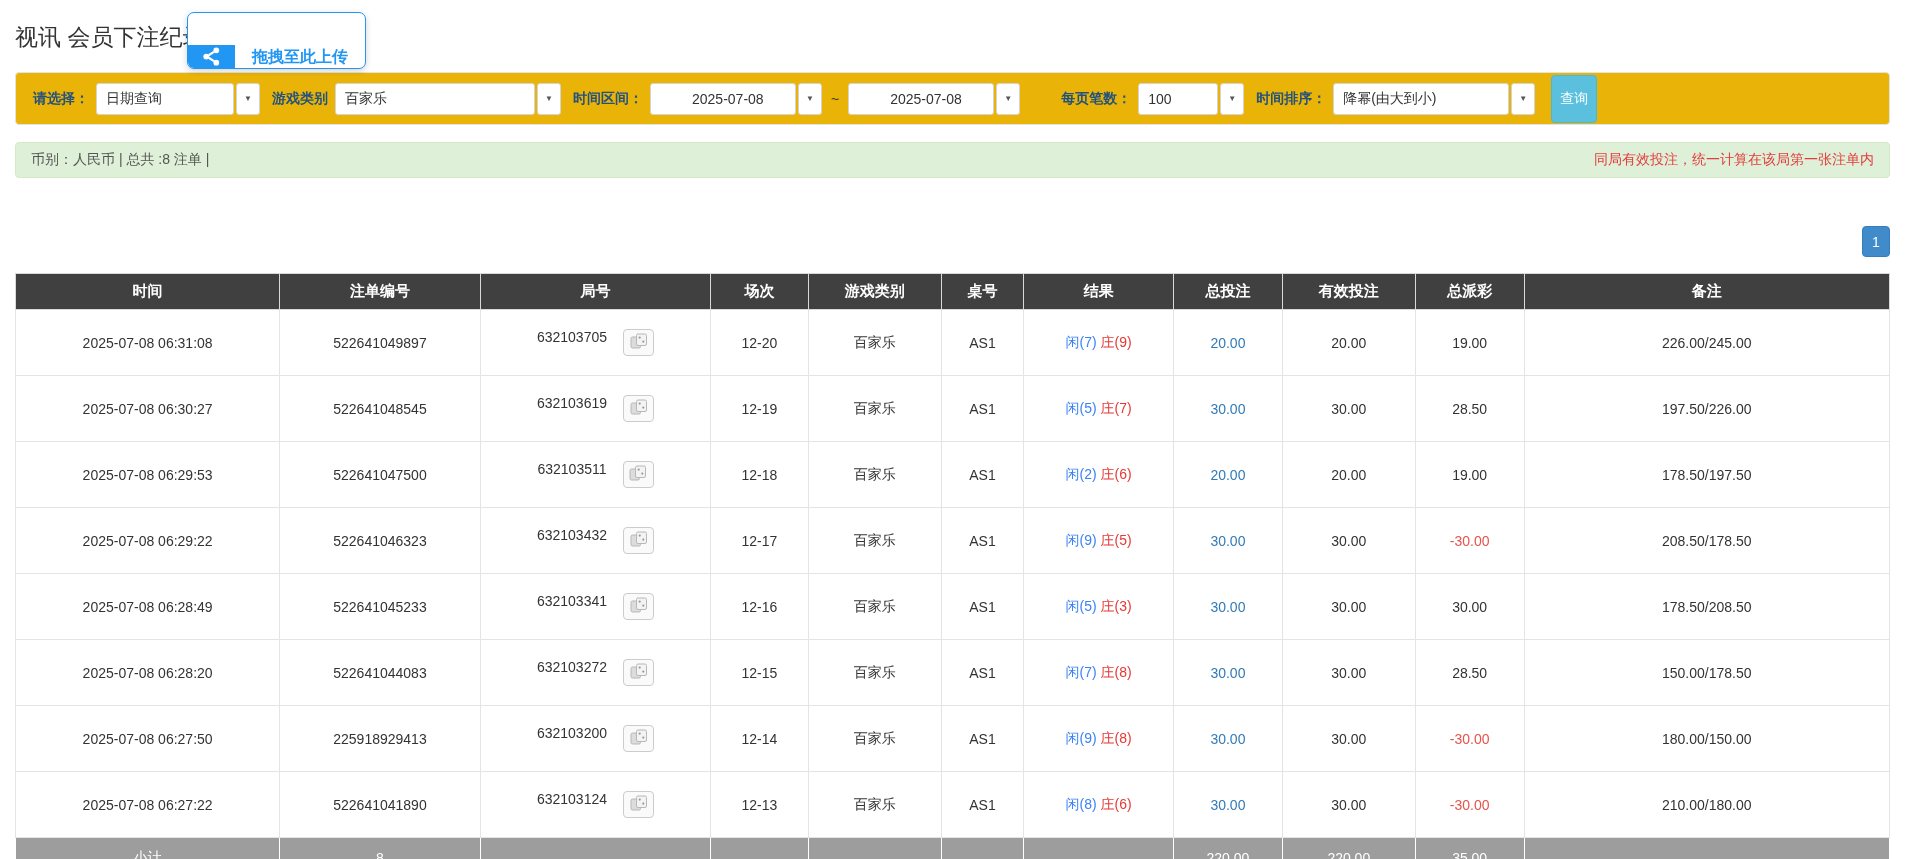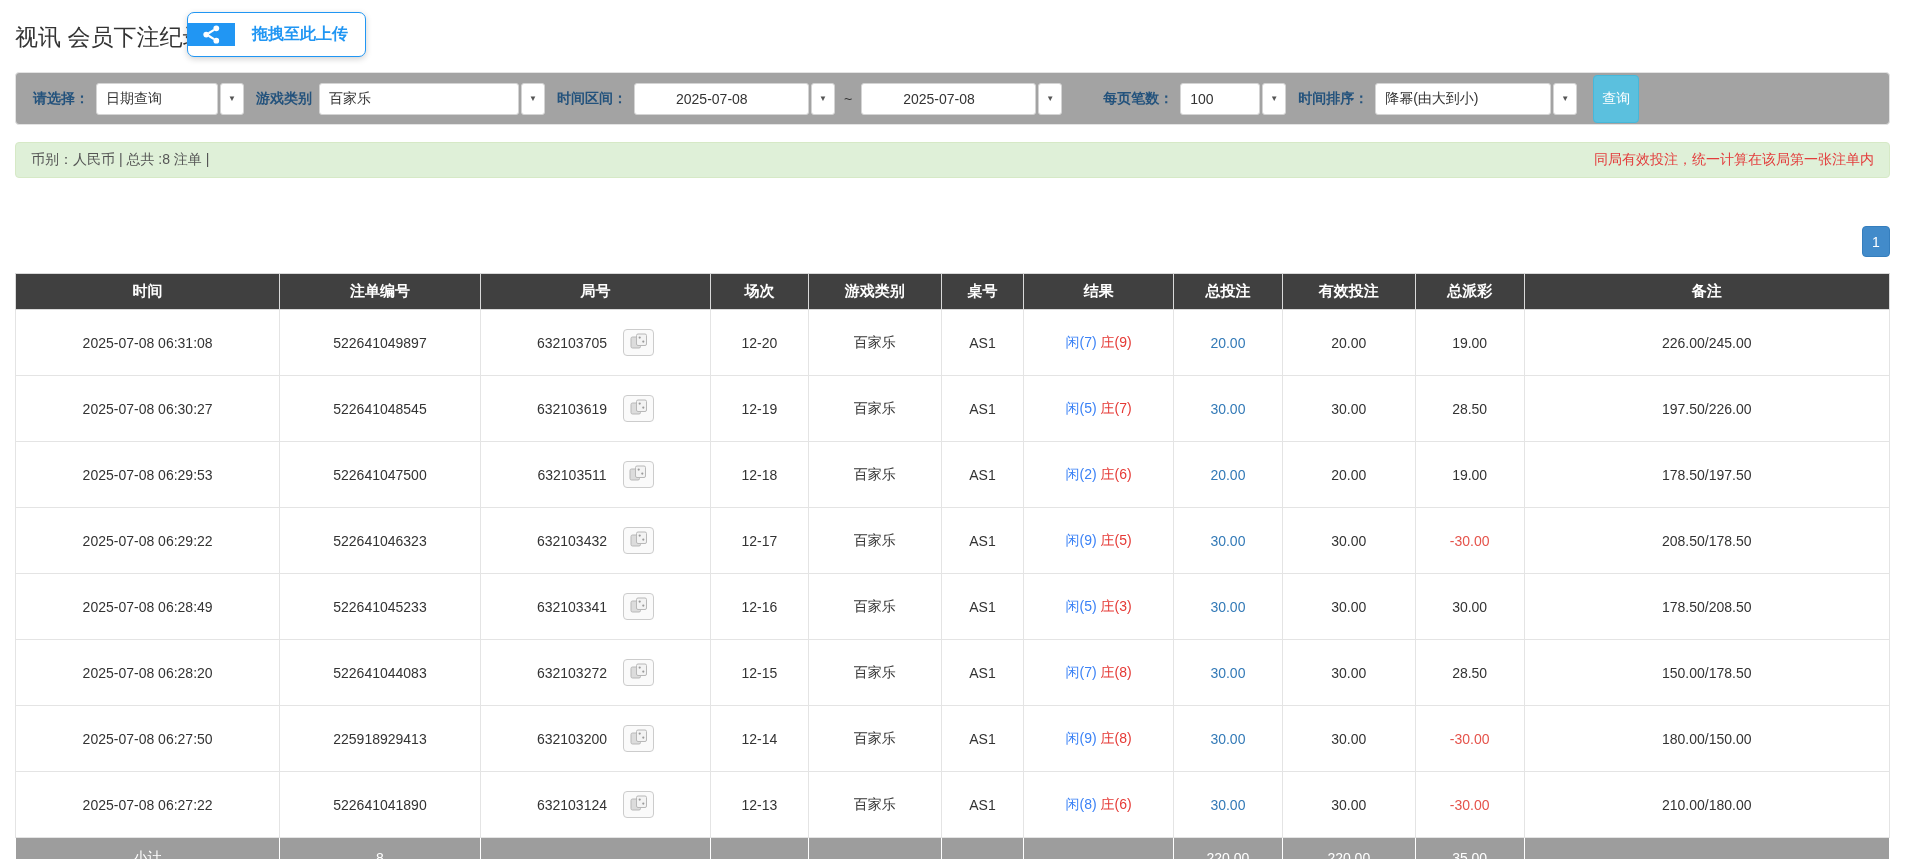--- a/index.html
+++ b/index.html
@@ -11,56 +11,56 @@
   .container { padding: 0 15px; }
 
   
   .header { position: relative; height: 72px; }
   .page-title {
     position: absolute; left: 0; top: 22px;
     font-size: 23px; font-weight: 400; color: #333; white-space: nowrap;
   }
   .upload {
     position: absolute; left: 172px; top: 12px; z-index: 5;
-    display: inline-flex; align-items: center; height: 45px;
+    display: inline-flex; align-items: flex-end; height: 57px;
     background: #fff; border: 1px solid #2196f3; border-radius: 7px;
     overflow: hidden; cursor: pointer; box-shadow: 0 2px 6px rgba(0,0,0,.18);
   }
   .upload-iconbox {
     width: 47px; background: #2196f3;
     display: flex; align-items: center; justify-content: center;
   }
   .upload-text {
     display: flex; align-items: center; padding: 0 17px;
     color: #2196f3; font-weight: bold; font-size: 16px; white-space: nowrap;
   }
 
   
   .filter-bar {
-    background: #a3a3a3; border: 1px solid #e3e3e3; border-radius: 4px;
+    background: #eab308; border: 1px solid #e3e3e3; border-radius: 4px;
     height: 53px; padding: 9px 12px; margin-bottom: 17px;
     display: flex; align-items: center; gap: 7px; white-space: nowrap;
   }
   .f-label { color: #23527c; font-weight: bold; font-size: 14px; margin-left: 5px; }
   .f-label.gap { margin-left: 34px; }
   .combo { display: inline-flex; align-items: center; }
   .combo input {
     height: 32px; border: 1px solid #d4d4d4; border-radius: 3px;
     background: #fff; color: #333; font-size: 14px; padding: 0 9px;
     font-family: "Liberation Sans", "DejaVu Sans", sans-serif;
   }
   .combo .arrow {
     width: 24px; height: 32px; margin-left: 2px;
     border: 1px solid #d4d4d4; border-radius: 3px; background: #fff;
     display: inline-flex; align-items: center; justify-content: center;
     font-size: 8px; color: #555; cursor: pointer;
   }
-  .w-select input { width: 122px; font-family: Liberation Serif, serif; }
+  .w-select input { width: 138px; font-family: Liberation Serif, serif; }
   .w-game   input { width: 200px; }
-  .w-date   input { width: 175px; padding-left: 41px; }
+  .w-date   input { width: 146px; padding-left: 41px; }
   .w-size   input { width: 80px;  }
   .w-sort   input { width: 176px; }
   .tilde { color: #333; margin: 0 2px; }
   .search-btn {
     margin-left: 9px; height: 48px; padding: 0 8px; min-width: 41px;
     background: #5bc0de; border: 1px solid #46b8da; border-radius: 4px;
     color: #fff; font-size: 14px; cursor: pointer;
     font-family: "Liberation Sans", "DejaVu Sans", sans-serif;
   }
 
@@ -92,21 +92,21 @@
   }
   tbody td {
     background: #fff; color: #333; font-size: 14px;
     padding: 19px 6px; border: 1px solid #e4e4e4; text-align: center;
     overflow: hidden; white-space: nowrap;
   }
   tfoot td {
     background: #9d9d9d; color: #fff; font-size: 14px;
     padding: 11px 6px; border: 1px solid #fff; text-align: center;
   }
-  .round-wrap { display: inline-flex; align-items: center; gap: 16px; }
+  .round-wrap { display: inline-flex; gap: 16px; }
   .round-btn {
     width: 31px; height: 27px; border: 1px solid #ccc; border-radius: 4px;
     background: #fafafa; display: inline-flex; align-items: center; justify-content: center;
     cursor: pointer;
   }
   .res-player { color: #3b82f6; }
   .res-banker { color: #e53935; }
   .amt-link { color: #337ab7; cursor: pointer; }
   .neg { color: #e5534b; }
 </style>

